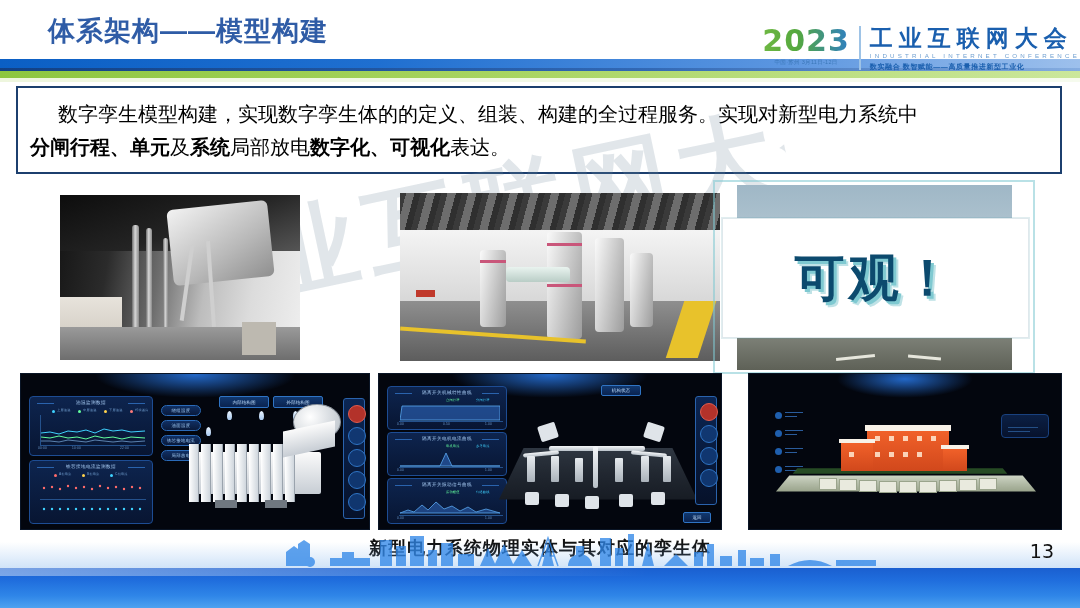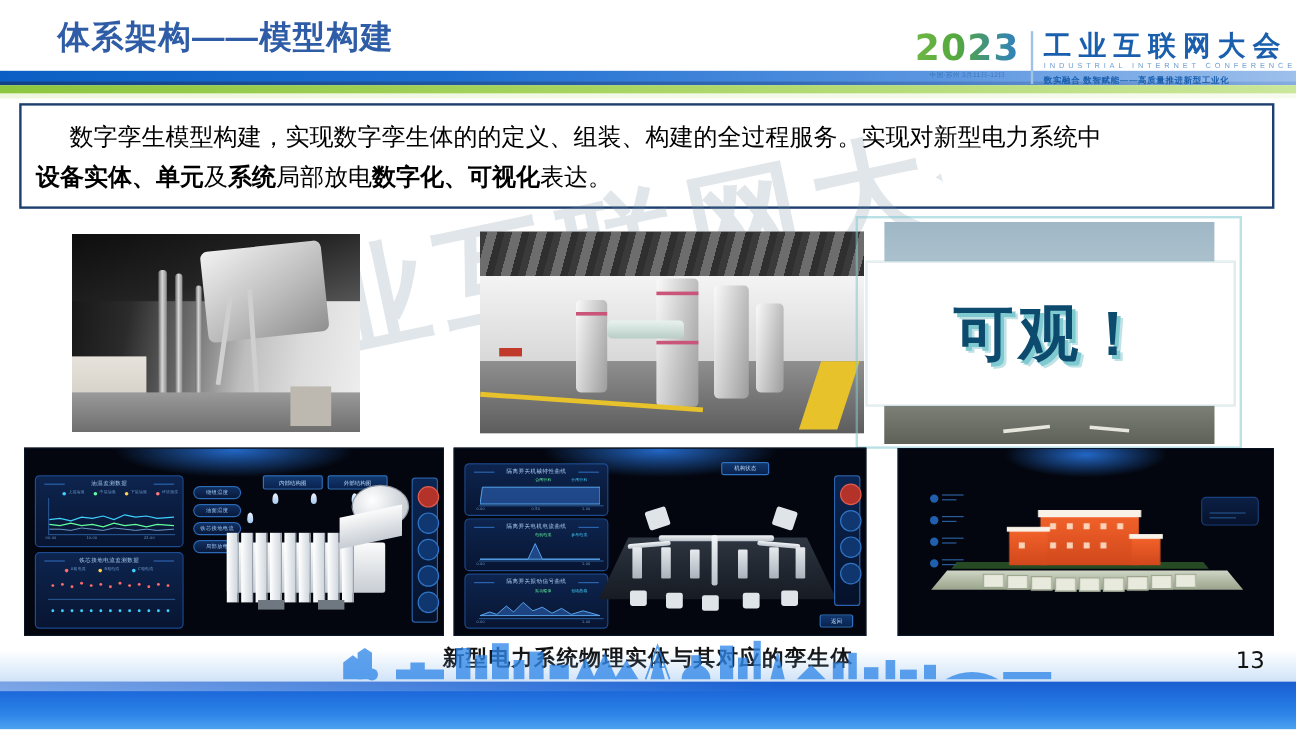--- a/index.html
+++ b/index.html
@@ -229,21 +229,21 @@
     <div class="logo-sep"></div>
     <div class="logo-right">
       <div class="logo-cn">工业互联网大会</div>
       <div class="logo-en">INDUSTRIAL INTERNET CONFERENCE</div>
       <div class="logo-slogan">数实融合  数智赋能——高质量推进新型工业化</div>
     </div>
   </div>
 
   <div class="text-box">
     <div class="text-line tl1">数字孪生模型构建，实现数字孪生体的的定义、组装、构建的全过程服务。实现对新型电力系统中</div>
-    <div class="text-line tl2"><span class="b">设备实体、单元</span><span>及</span><span class="b">系统</span><span>局部放电</span><span class="b">数字化、可视化</span><span>表达。</span></div>
+    <div class="text-line tl2"><span class="b">分闸行程、单元</span><span>及</span><span class="b">系统</span><span>局部放电</span><span class="b">数字化、可视化</span><span>表达。</span></div>
   </div>
 
   <div class="watermark">工业互联网大会</div>
 
   <div class="photo photo-1">
     <div class="p1bg"></div>
     <div class="p1ceil"></div>
     <div class="p1box" style="left:0;top:62%;width:26%;height:38%;"></div>
     <div class="p1pipe" style="left:30%;top:18%;width:7px;height:78%;"></div>
     <div class="p1pipe" style="left:36%;top:20%;width:6px;height:74%;"></div>

